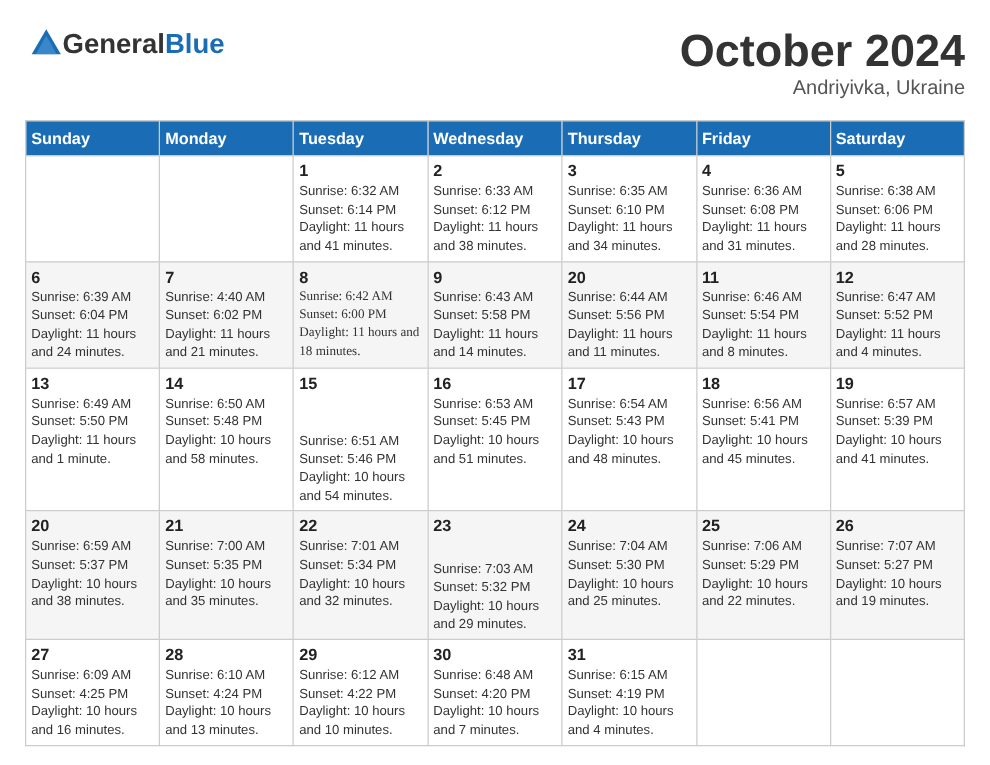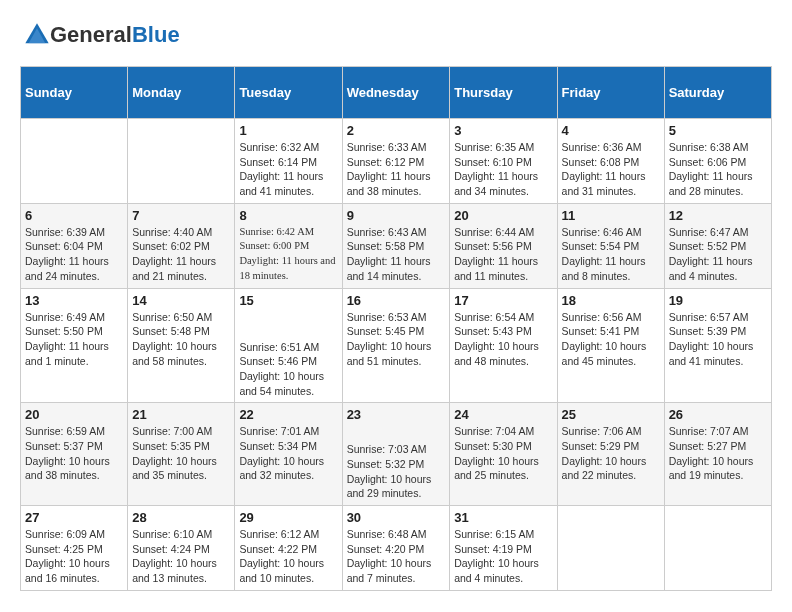--- a/index.html
+++ b/index.html
@@ -49,21 +49,21 @@
       color: #555;
     }
     .calendar {
       width: 100%;
       border-collapse: collapse;
       font-size: 11px;
     }
     .calendar th {
       background-color: #1a6db5;
       color: #fff;
-      padding: 18px 4px;
+      padding: 6px 4px;
       text-align: left;
       font-size: 13px;
       font-weight: bold;
       border: 1px solid #ccc;
       margin-top: 38px;
     }
     .calendar td {
       border: 1px solid #ccc;
       vertical-align: top;
       padding: 4px;
@@ -96,20 +96,22 @@
   <div class="logo">
     <svg class="logo-icon" viewBox="0 0 36 36" xmlns="http://www.w3.org/2000/svg">
       <polygon points="18,4 32,28 4,28" fill="#1a6db5"></polygon>
       <polygon points="18,10 28,28 8,28" fill="#5aa0e0" opacity="0.5"></polygon>
     </svg>
     <div>
       <span class="logo-text-general">General</span><span class="logo-text-blue">Blue</span>
     </div>
   </div>
   <div class="title-section">
+    <div class="month-title">October 2024</div>
+    <div class="location-title">Andriyivka, Ukraine</div>
   </div>
 </div>
 
 <table class="calendar">
   <thead>
     <tr>
     <th>Sunday</th>
         <th>Monday</th>
         <th>Tuesday</th>
         <th>Wednesday</th>

